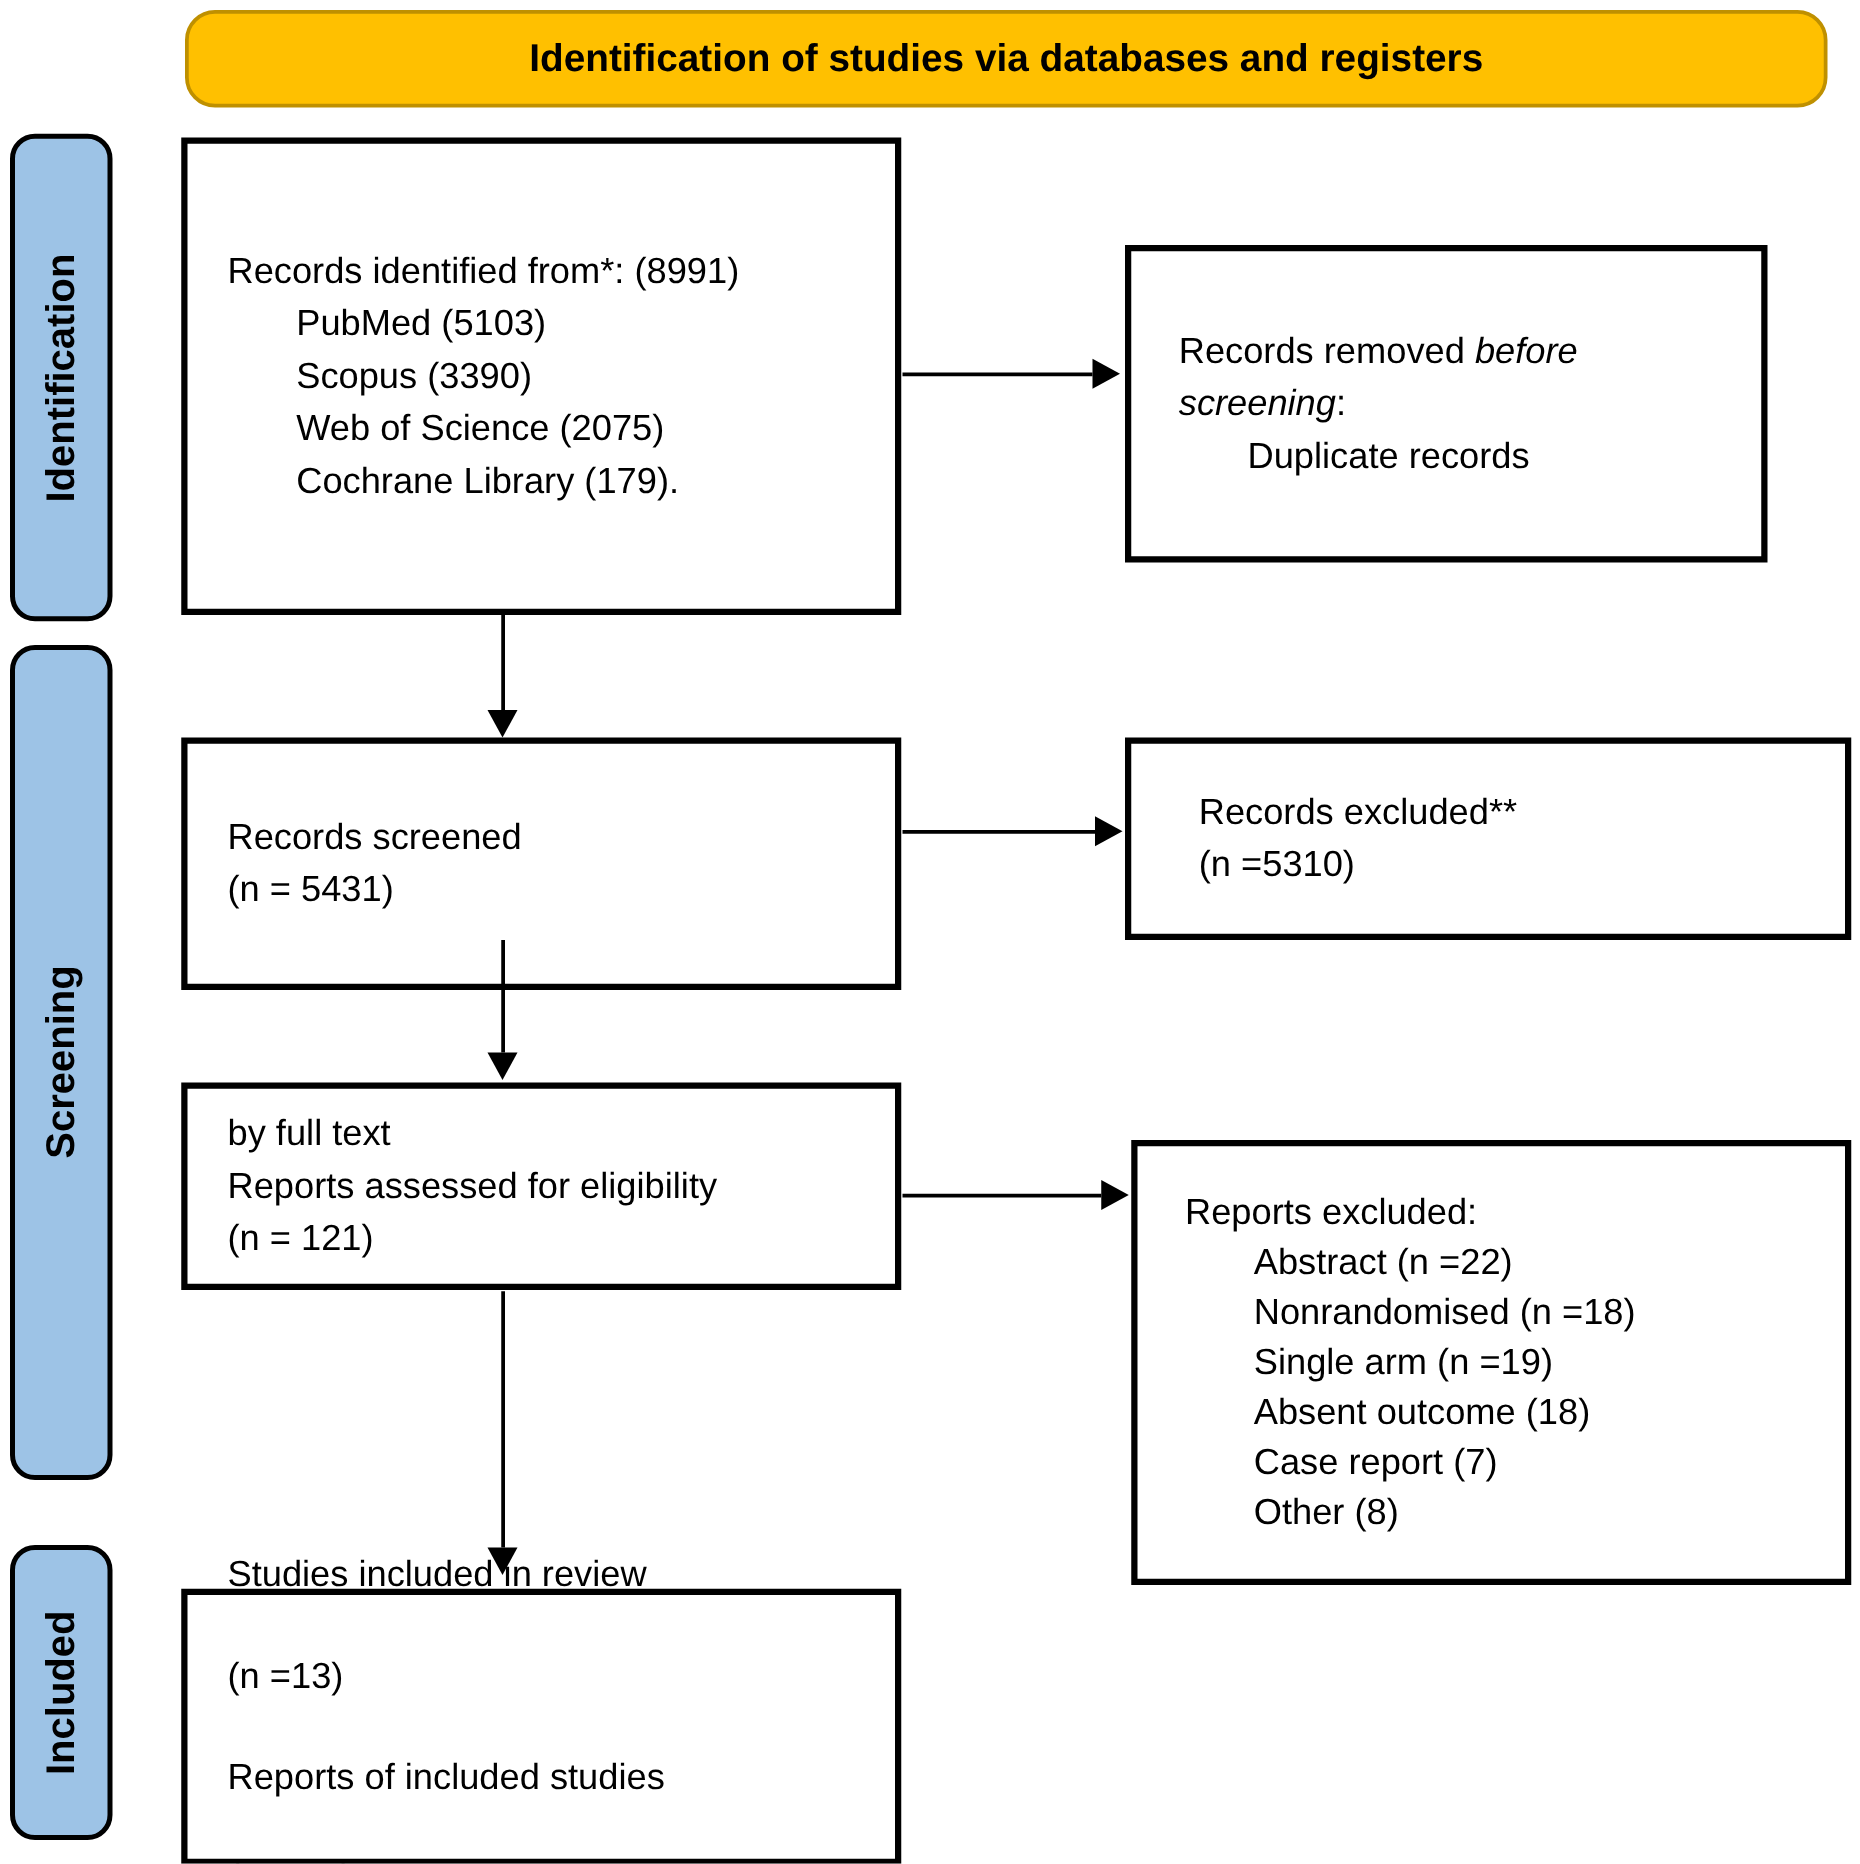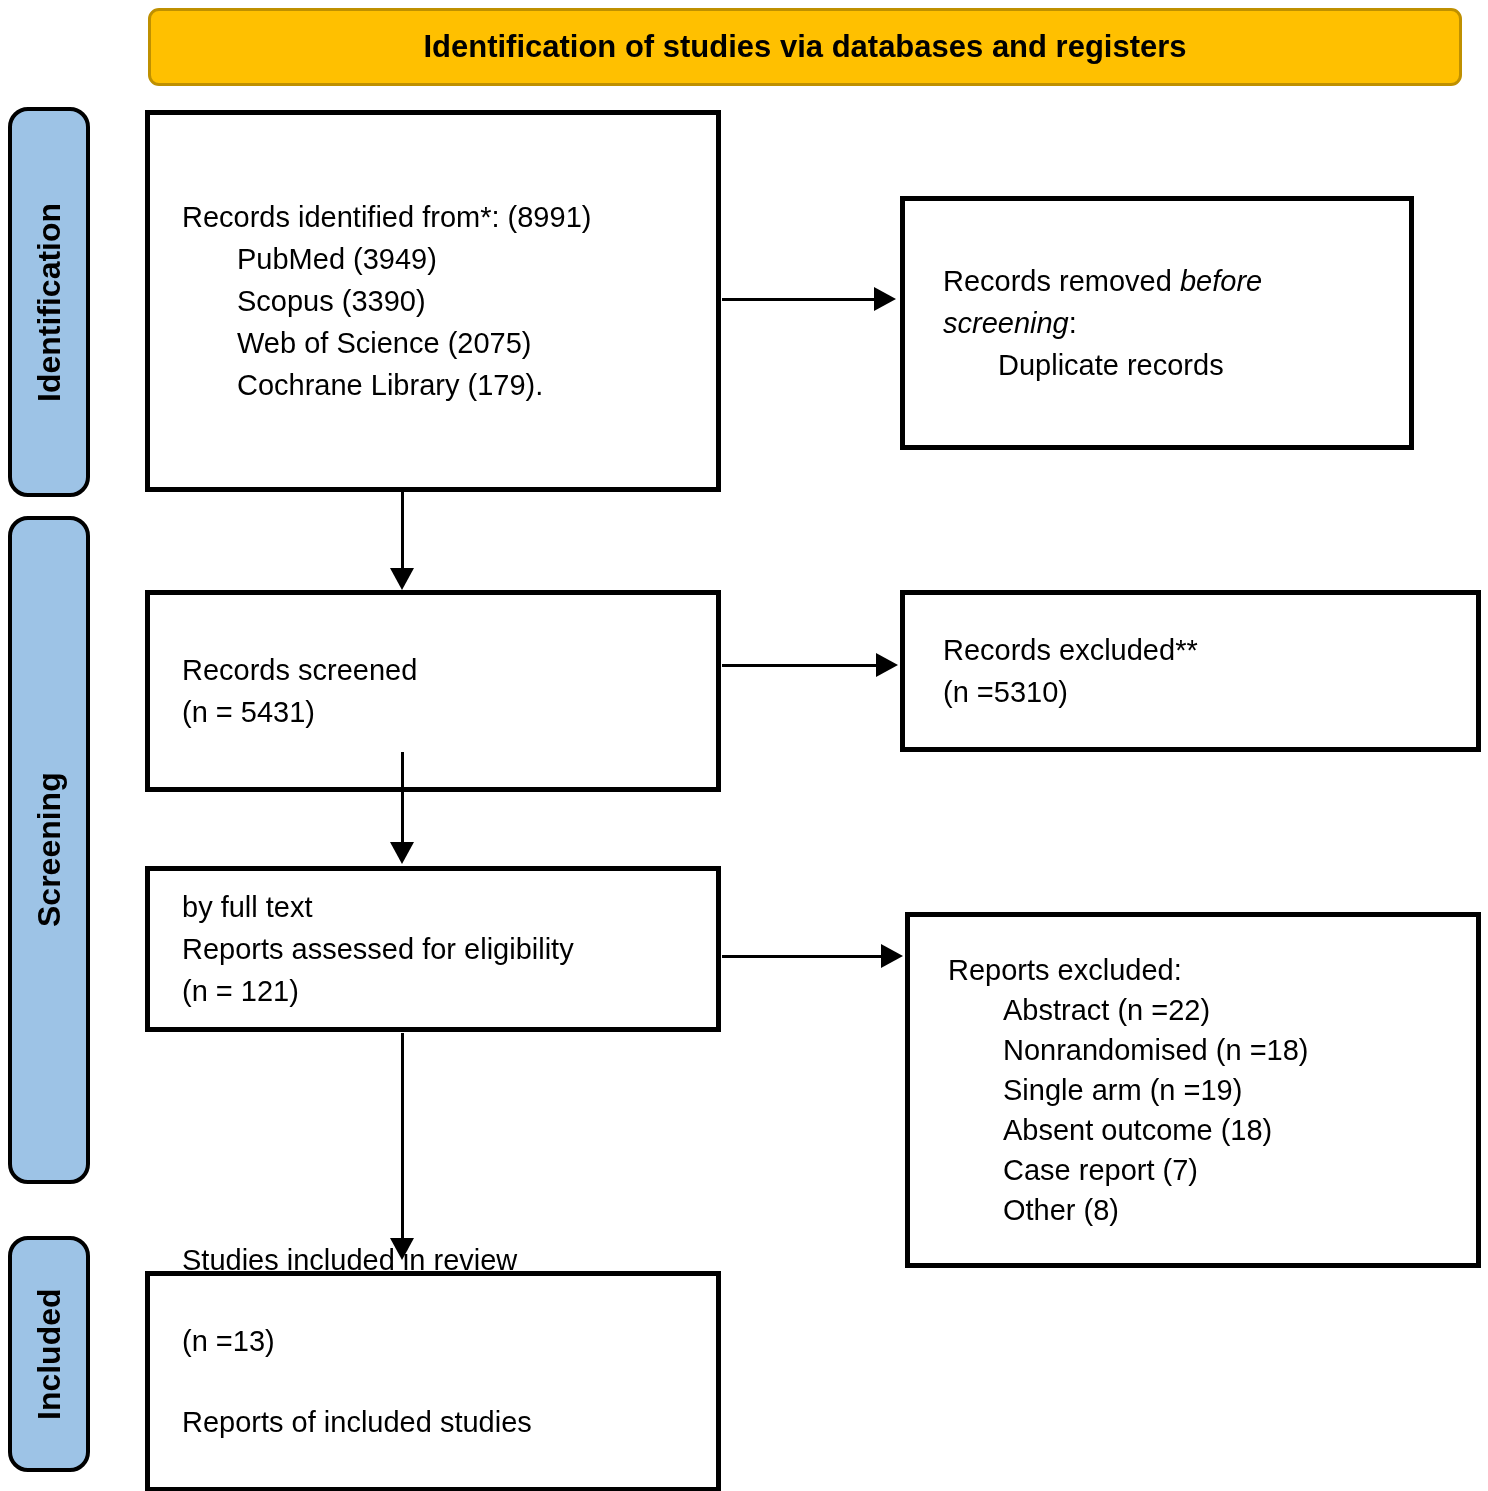--- a/index.html
+++ b/index.html
@@ -11,21 +11,21 @@
   }
   *{box-sizing:border-box;}
   html,body{margin:0;padding:0;background:#FFFFFF;}
   body{font-family:"Liberation Sans", sans-serif; color:var(--ink);}
   .canvas{position:relative;width:1488px;height:1491px;background:#FFFFFF;overflow:hidden;}
 
   .banner{
     position:absolute;left:148px;top:8px;width:1314px;height:78px;
     background:var(--banner-fill);
     border:3px solid var(--banner-border);
-    border-radius:11px;
+    border-radius:24px;
     display:flex;align-items:center;justify-content:center;
     font-size:31px;font-weight:bold;
   }
 
   .stage{
     position:absolute;left:8px;width:82px;
     background:var(--stage-fill);
     border:4px solid var(--ink);
     border-radius:20px;
     display:flex;align-items:center;justify-content:center;
@@ -42,21 +42,21 @@
     border:5px solid var(--ink);
     display:flex;flex-direction:column;justify-content:center;
     font-size:29px;line-height:42px;
   }
   .box .line{white-space:pre-wrap;}
   .box .indent{padding-left:55px;white-space:pre-wrap;}
 
   #box-identified{left:145px;top:110px;width:576px;height:382px;padding-left:32px;padding-right:0;}
   #box-removed{left:900px;top:196px;width:514px;height:254px;padding-left:38px;padding-right:10px;}
   #box-screened{left:145px;top:590px;width:576px;height:202px;padding-left:32px;}
-  #box-excluded-records{left:900px;top:590px;width:581px;height:162px;padding-left:38px;}
+  #box-excluded-records{left:900px;top:590px;width:581px;height:162px;padding-left:54px;}
   #box-assessed{left:145px;top:866px;width:576px;height:166px;padding-left:32px;}
   #box-excluded-reports{left:905px;top:912px;width:576px;height:356px;padding-left:38px;padding-right:8px;line-height:40px;}
   #box-included{left:145px;top:1271px;width:576px;height:221px;padding-left:32px;gap:39px;}
 
   .arrow{position:absolute;}
   .arrow .vline{position:absolute;left:0;top:0;width:3px;background:var(--ink);}
   .arrow .hline{position:absolute;left:0;top:0;height:3px;background:var(--ink);}
   .arrow .head-down{
     position:absolute;width:0;height:0;left:-11px;
     border-left:12px solid transparent;border-right:12px solid transparent;
@@ -102,21 +102,21 @@
   </div>
   <div class="stage stage-screening">
     <span>Screening</span>
   </div>
   <div class="stage stage-included">
     <span>Included</span>
   </div>
 
   <div class="box" id="box-identified">
     <div class="line">Records identified from*: (8991)</div>
-    <div class="indent">PubMed (3949)</div>
+    <div class="indent">PubMed (5103)</div>
     <div class="indent">Scopus (3390)</div>
     <div class="indent">Web of Science (2075)</div>
     <div class="indent">Cochrane Library (179).</div>
   </div>
 
   <div class="box" id="box-removed">
     <div class="line"><span>Records removed </span><i>before</i></div>
     <div class="line"><i>screening</i><span>:</span></div>
     <div class="indent">Duplicate records</div>
   </div>

